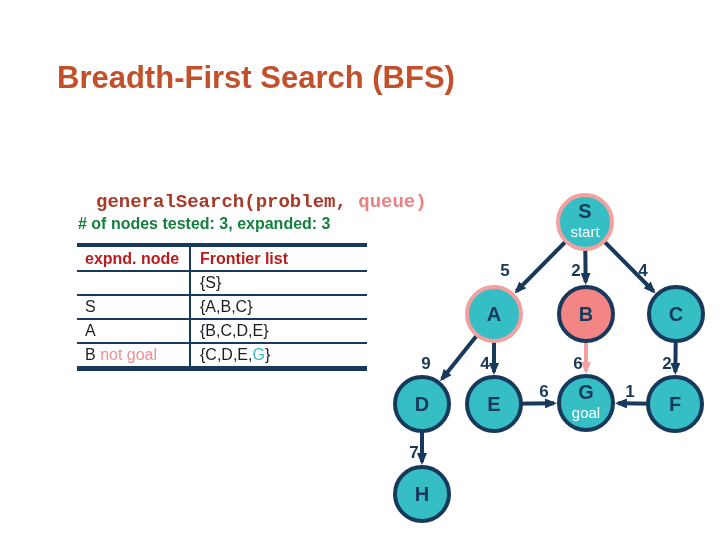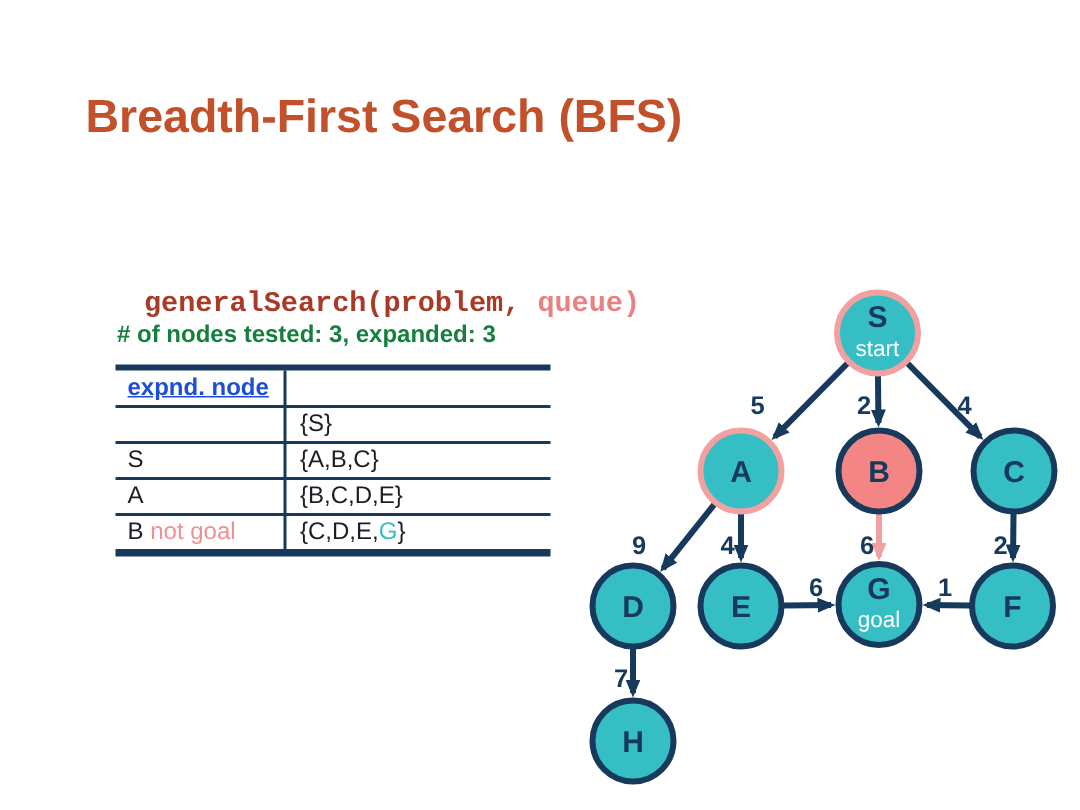--- a/index.html
+++ b/index.html
@@ -21,21 +21,21 @@
     position:absolute; left:78px; top:215px;
     font-size:16px; font-weight:bold; color:#15803d; white-space:nowrap;
   }
   .tbl {
     position:absolute; left:77px; top:243px; width:290px;
     border-top:4px solid #17395c; border-bottom:5px solid #17395c;
     font-size:16px; color:#1d1d26;
   }
   .trow { display:flex; height:22px; line-height:22px; border-bottom:2px solid #17395c; }
   .trow:last-child { border-bottom:none;justify-content:center; }
-  .trow.hdr { height:23px; line-height:23px; font-weight:bold; color:#1d4ed8;text-decoration:underline; }
+  .trow.hdr { height:23px; line-height:23px; font-weight:bold; color:#b91c1c; }
   .c1 { width:114px; border-right:2px solid #17395c; padding-left:8px; box-sizing:border-box; white-space:pre; }
   .c2 { flex:1; padding-left:9px; white-space:pre; }
   .pinktxt { color:#ee9095; }
   .tealtxt { color:#35bec4; }
   svg.graph { position:absolute; left:0; top:0; }
   svg.graph text { font-family:"Liberation Sans", sans-serif; }
   .wlabel { font-size:17px; font-weight:bold; fill:#17395c; }
   .nlabel { font-size:20px; font-weight:bold; fill:#17395c; }
   .nsub   { font-size:15px; fill:#ffffff; }
 </style>
@@ -44,20 +44,21 @@
 
 <div class="title">Breadth-First Search (BFS)</div>
 
 <div class="code"><span>generalSearch(problem, </span><span class="hl">queue)</span></div>
 
 <div class="stats"># of nodes tested: 3, expanded: 3</div>
 
 <div class="tbl">
   <div class="trow hdr">
     <div class="c1">expnd. node</div>
+    <div class="c2">Frontier list</div>
   </div>
 
 <div class="trow">
       <div class="c1"></div>
       <div class="c2"><span>{S}</span></div>
     </div>
     <div class="trow">
       <div class="c1"><span>S</span></div>
       <div class="c2"><span>{A,B,C}</span></div>
     </div>

